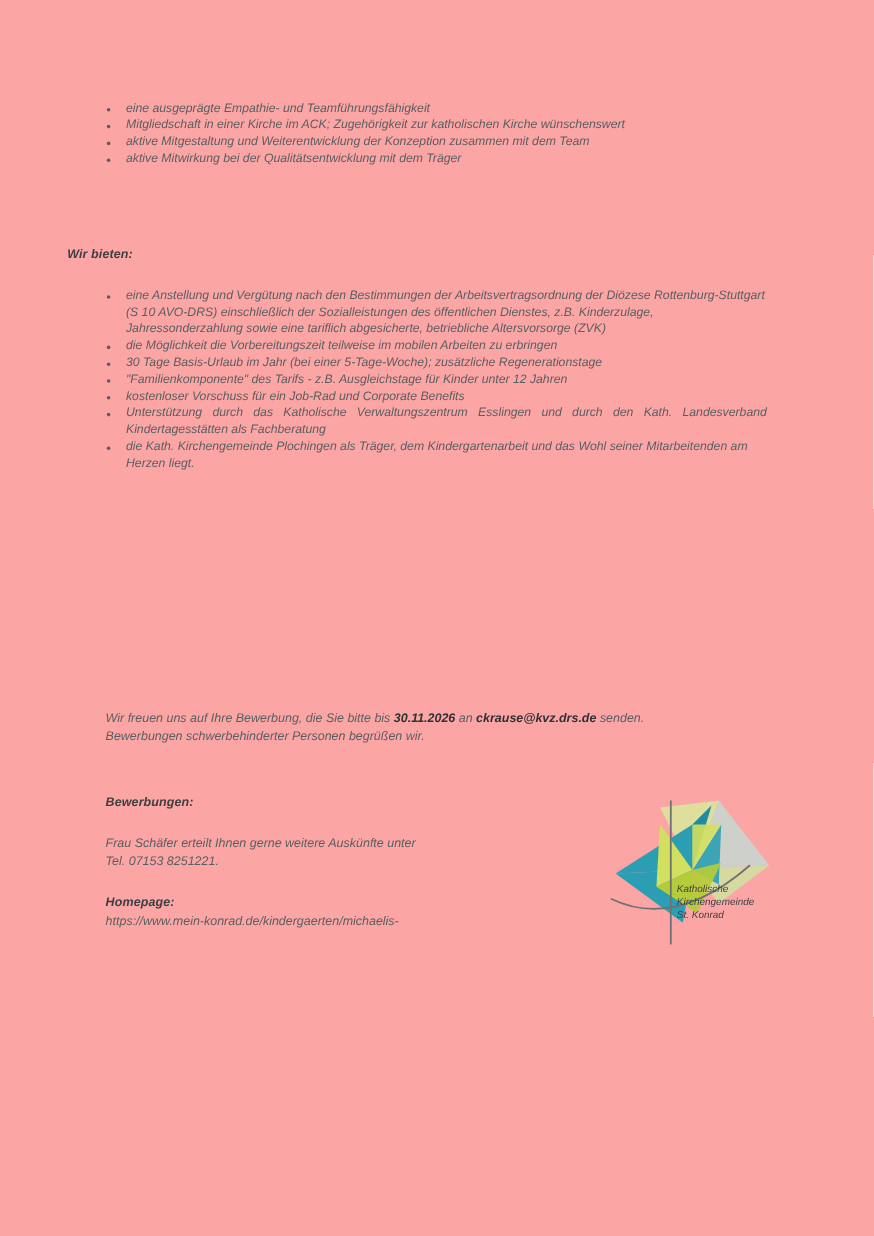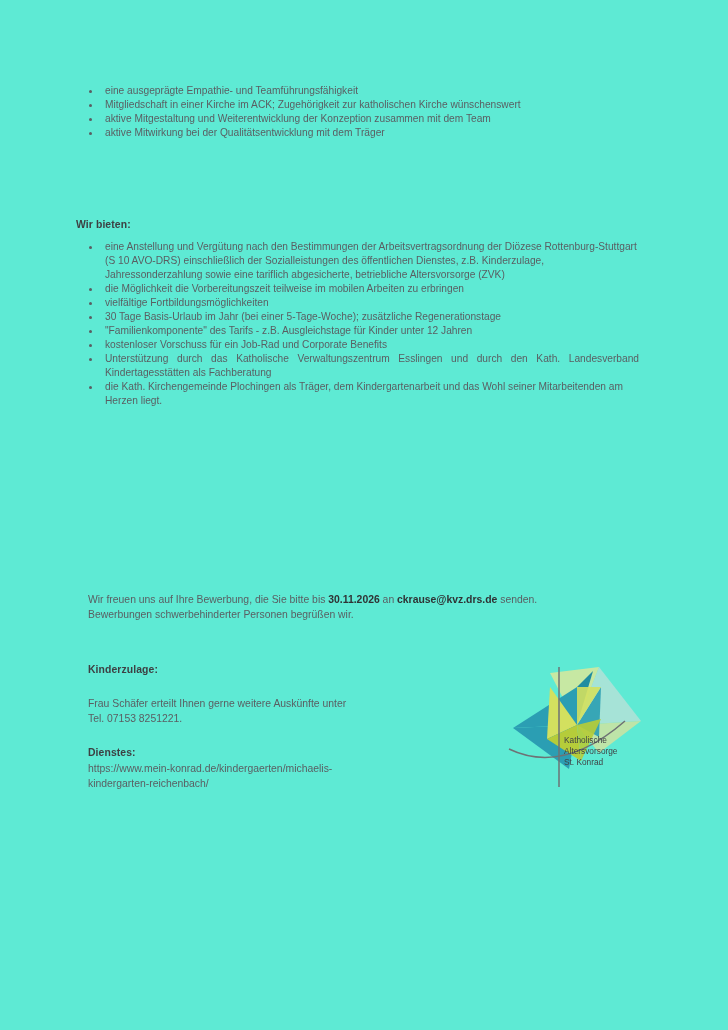--- a/index.html
+++ b/index.html
@@ -12,22 +12,23 @@
     height: 1030px;
     position: relative;
     font-family: "Liberation Sans", sans-serif;
     color: #54585c;
     -webkit-font-smoothing: antialiased;
   }
 
   .page {
     position: absolute;
     inset: 0;
-    background: #5eead4;
+    background: #fca5a5;
     overflow: hidden;
+    font-style: italic;
   }
 
   
   .block {
     position: absolute;
     font-size: 10.2px;
     line-height: 14px;
     color: #5a5e62;
   }
 
@@ -107,51 +108,49 @@
 
   <div class="block" style="left:88px; top:84px; width:550px;">
     <ul class="bullets">
       <li>eine ausgeprägte Empathie- und Teamführungsfähigkeit</li>
       <li>Mitgliedschaft in einer Kirche im ACK; Zugehörigkeit zur katholischen Kirche wünschenswert</li>
       <li>aktive Mitgestaltung und Weiterentwicklung der Konzeption zusammen mit dem Team</li>
       <li>aktive Mitwirkung bei der Qualitätsentwicklung mit dem Träger</li>
     </ul>
   </div>
 
-  <div class="block heading" style="left:76px; top:206px;margin-top:12px;">Wir bieten:</div>
+  <div class="block heading" style="left:56px; top:206px;">Wir bieten:</div>
 
   <div class="block" style="left:88px; top:240px; width:551px;">
     <ul class="bullets">
       <li>eine Anstellung und Vergütung nach den Bestimmungen der Arbeitsvertragsordnung der Diözese Rottenburg-Stuttgart (S 10 AVO-DRS) einschließlich der Sozialleistungen des öffentlichen Dienstes, z.B. Kinderzulage, Jahressonderzahlung sowie eine tariflich abgesicherte, betriebliche Altersvorsorge (ZVK)</li>
       <li>die Möglichkeit die Vorbereitungszeit teilweise im mobilen Arbeiten zu erbringen</li>
-      <li>vielfältige Fortbildungsmöglichkeiten</li>
       <li class="justify">30 Tage Basis-Urlaub im Jahr (bei einer 5-Tage-Woche); zusätzliche Regenerationstage</li>
       <li class="justify">"Familienkomponente" des Tarifs - z.B. Ausgleichstage für Kinder unter 12 Jahren</li>
       <li>kostenloser Vorschuss für ein Job-Rad und Corporate Benefits</li>
       <li class="justify">Unterstützung durch das Katholische Verwaltungszentrum Esslingen und durch den Kath. Landesverband Kindertagesstätten als Fachberatung</li>
       <li>die Kath. Kirchengemeinde Plochingen als Träger, dem Kindergartenarbeit und das Wohl seiner Mitarbeitenden am Herzen liegt.</li>
     </ul>
   </div>
 
   <div class="block para" style="left:88px; top:593px; width:500px;">
     <span>Wir freuen uns auf Ihre Bewerbung, die Sie bitte bis </span><span class="strong">30.11.2026</span><span> an </span><span class="strong">ckrause@kvz.drs.de</span><span> senden. Bewerbungen schwerbehinderter Personen begrüßen wir.</span>
   </div>
 
-  <div class="block heading" style="left:88px; top:663px;">Kinderzulage:</div>
+  <div class="block heading" style="left:88px; top:663px;">Bewerbungen:</div>
 
   <div class="block para" style="left:88px; top:697px; width:400px;">
     <div>Frau Schäfer erteilt Ihnen gerne weitere Auskünfte unter</div>
     <div>Tel. 07153 8251221.</div>
   </div>
 
-  <div class="block heading" style="left:88px; top:746px;">Dienstes:</div>
+  <div class="block heading" style="left:88px; top:746px;">Homepage:</div>
 
   <div class="block para" style="left:88px; top:762px; width:420px;">
     <div>https://www.mein-konrad.de/kindergaerten/michaelis-</div>
-    <div>kindergarten-reichenbach/</div>
   </div>
 
   <div class="logo">
     <svg viewBox="0 0 150 128" xmlns="http://www.w3.org/2000/svg">
 
       <polygon points="47,8 96,2 74,60" fill="#d9e79a" opacity="0.85"></polygon>
       <polygon points="96,2 138,56 74,60" fill="#bfe0d8" opacity="0.75"></polygon>
       <polygon points="74,60 138,56 96,88" fill="#cfe3a0" opacity="0.85"></polygon>
 
       <polygon points="10,63 74,22 74,60" fill="#2b9eb3"></polygon>
@@ -163,18 +162,18 @@
       <polygon points="74,60 44,74 78,96" fill="#b5cc3a"></polygon>
       <polygon points="74,60 78,96 98,54" fill="#b5cc3a" opacity="0.92"></polygon>
       <polygon points="74,22 98,22 74,60" fill="#d3e05f" opacity="0.9"></polygon>
 
       <path d="M 6 84 Q 60 110 122 56" fill="none" stroke="#6e7275" stroke-width="1.5"></path>
 
       <line x1="56" y1="2" x2="56" y2="122" stroke="#6e7275" stroke-width="1.5"></line>
     </svg>
     <div class="logo-text">
       <div>Katholische</div>
-      <div>Altersvorsorge</div>
+      <div>Kirchengemeinde</div>
       <div>St. Konrad</div>
     </div>
   </div>
 
 </div>
 
 </body></html>

